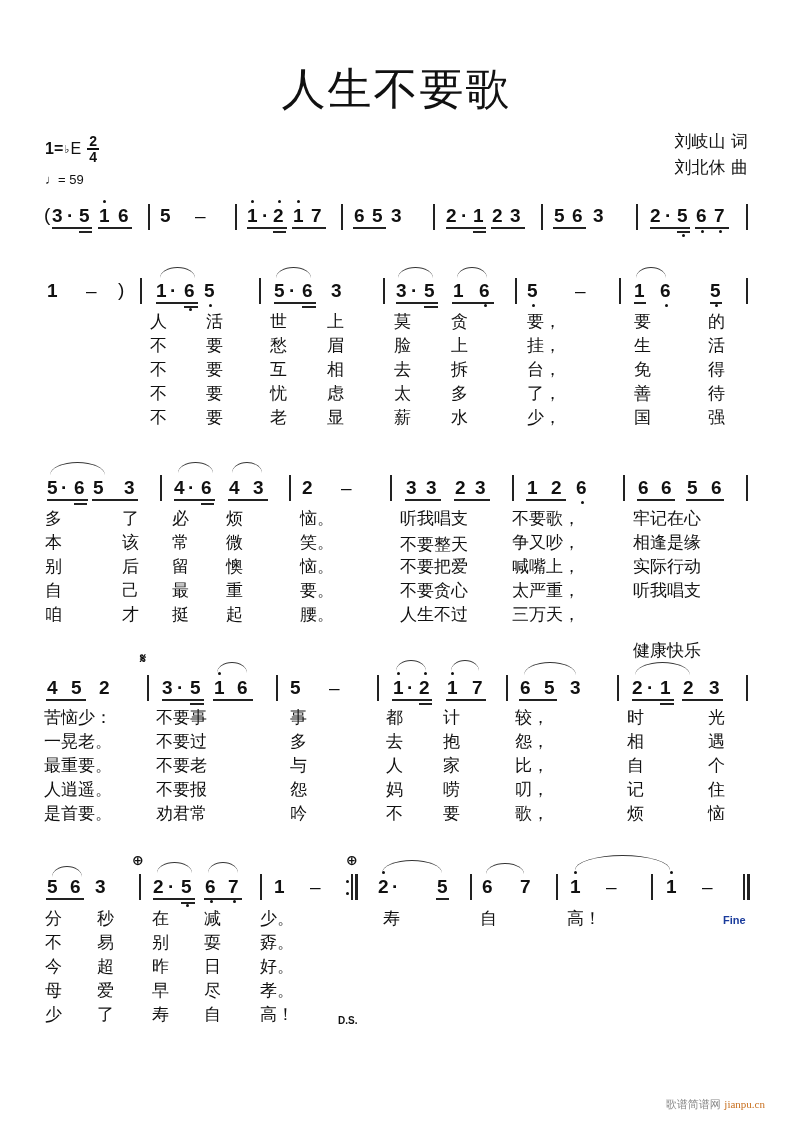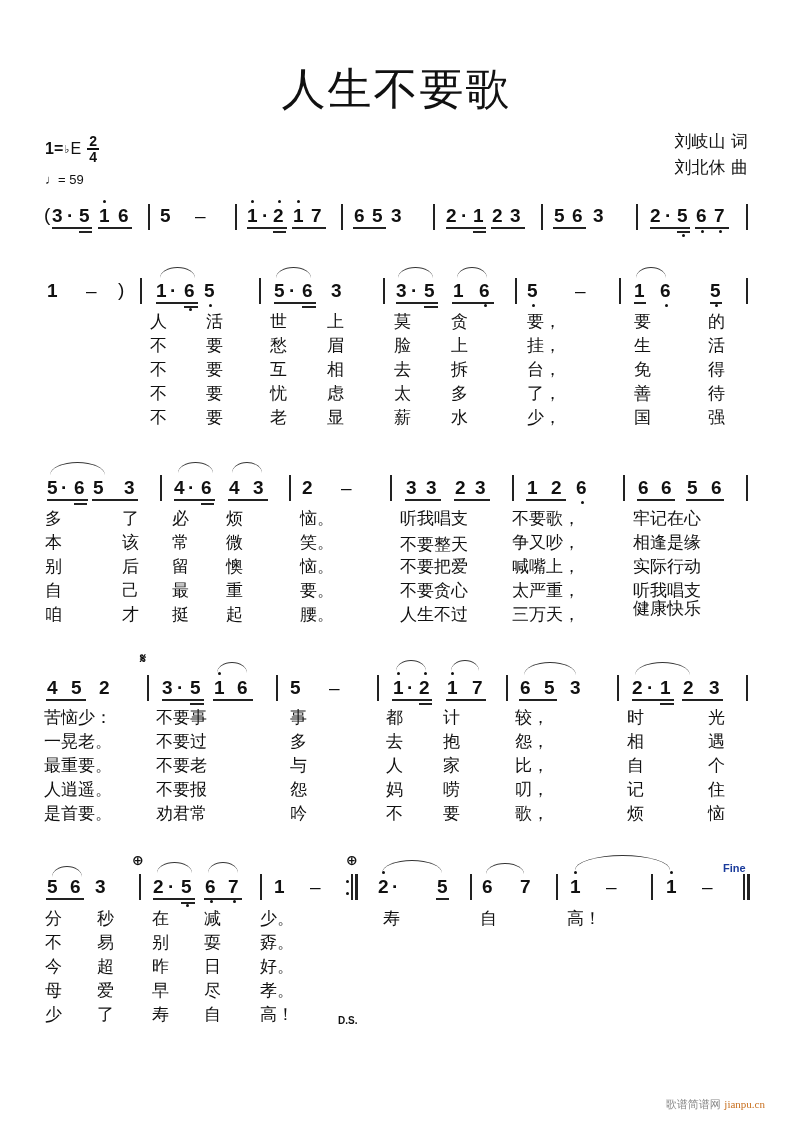--- a/index.html
+++ b/index.html
@@ -293,21 +293,21 @@
     <span class="lyr" style="left: 400px; top: 579px;">不要贪心</span>
     <span class="lyr" style="left: 512px; top: 579px;">太严重，</span>
     <span class="lyr" style="left: 633px; top: 579px;">听我唱支</span>
     <span class="lyr" style="left: 45px; top: 603px;">咱</span>
     <span class="lyr" style="left: 122px; top: 603px;">才</span>
     <span class="lyr" style="left: 172px; top: 603px;">挺</span>
     <span class="lyr" style="left: 226px; top: 603px;">起</span>
     <span class="lyr" style="left: 300px; top: 603px;">腰。</span>
     <span class="lyr" style="left: 400px; top: 603px;">人生不过</span>
     <span class="lyr" style="left: 512px; top: 603px;">三万天，</span>
-    <span class="lyr" style="left: 633px; top: 597px;">健康快乐</span>
+    <span class="lyr" style="left: 633px; top: 639px;">健康快乐</span>
   </div>
 
 <div class="row-notes">
   <span class="n" style="left:47px;top:677px">4</span>
   <span class="n" style="left:71px;top:677px">5</span>
   <span class="n" style="left:99px;top:677px">2</span>
   <div class="ul" style="left:46px;top:699px;width:40px"></div>
   <span class="n sign" style="left:140px;top:650px">𝄋</span>
   <div class="bl" style="left:147px;top:675px;height:26px"></div>
   <span class="n" style="left:162px;top:677px">3</span>
@@ -442,21 +442,21 @@
   <div class="arc" style="left:575px;top:855px;width:95px;height:14px"></div>
   <span class="n" style="left:570px;top:876px">1</span>
   <span class="dot" style="left:574px;top:871px"></span>
   <span class="n" style="left:606px;top:876px;font-weight:normal">–</span>
   <div class="bl" style="left:651px;top:874px;height:26px"></div>
   <span class="n" style="left:666px;top:876px">1</span>
   <span class="dot" style="left:670px;top:871px"></span>
   <span class="n" style="left:702px;top:876px;font-weight:normal">–</span>
   <div class="bl" style="left:743px;top:874px;height:26px;width:1.5px"></div>
   <div class="bl" style="left:747px;top:874px;height:26px;width:3px"></div>
-  <span class="n fine" style="left:723px;top:862px">Fine</span>
+  <span class="n fine" style="left:723px;top:914px">Fine</span>
   <span class="n ds" style="left:338px;top:1015px">D.S.</span>
 </div>
 
 <div id="lyr4">
     <span class="lyr" style="left: 45px; top: 907px;">分</span>
     <span class="lyr" style="left: 97px; top: 907px;">秒</span>
     <span class="lyr" style="left: 152px; top: 907px;">在</span>
     <span class="lyr" style="left: 204px; top: 907px;">减</span>
     <span class="lyr" style="left: 260px; top: 907px;">少。</span>
     <span class="lyr" style="left: 383px; top: 907px;">寿</span>

